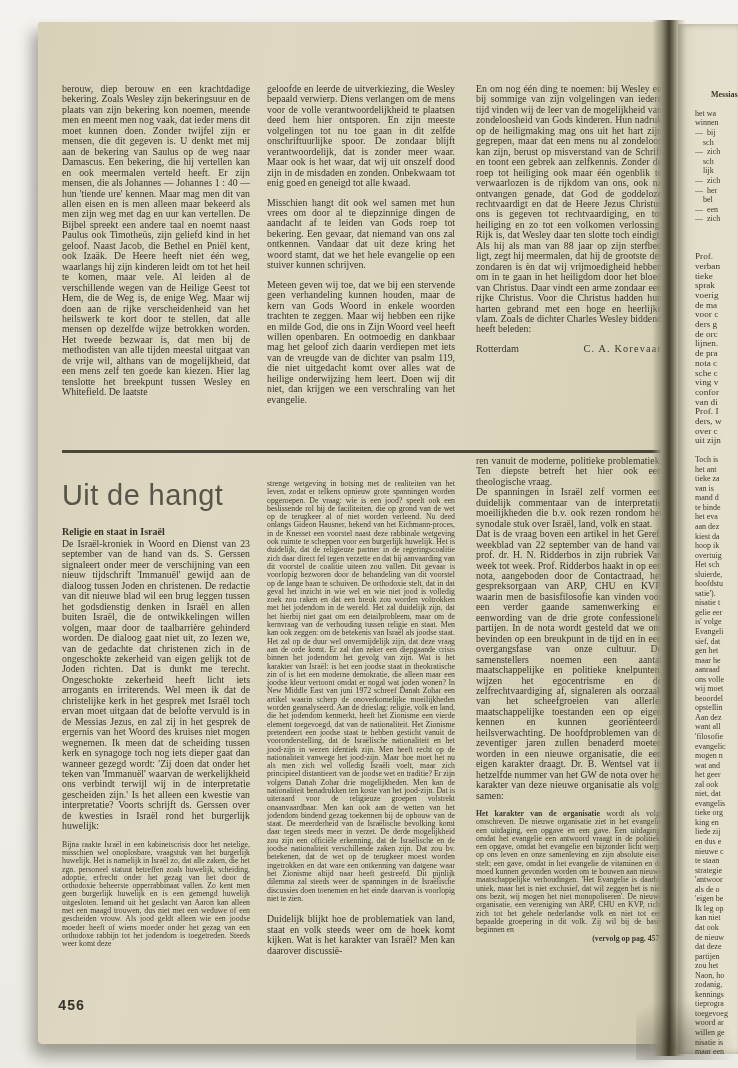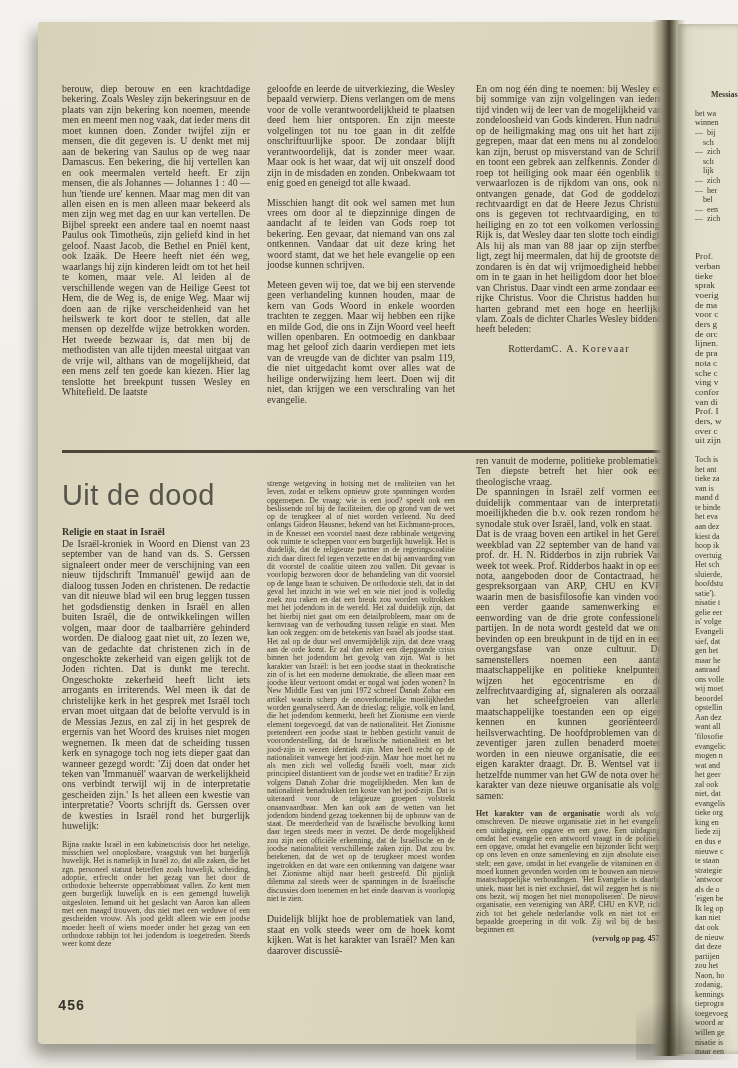--- a/index.html
+++ b/index.html
@@ -25,21 +25,21 @@
   .body-txt{
     font-size:9.8px;line-height:10.45px;text-align:justify;
     color:#36332b;
   }
   .body-txt p{margin:0 0 9px 0;}
   .body-txt p:last-child{margin-bottom:0;}
   .petit{
     font-size:7.8px;line-height:8.3px;text-align:justify;color:#3a372f;
   }
   .poem{margin:9px 0 10px 26px;font-size:9.8px;line-height:10.6px;white-space:pre;}
-  .sigrow{display:flex;justify-content:center;font-size:10.2px;margin-top:4px;}
+  .sigrow{display:flex;justify-content:space-between;font-size:10.2px;margin-top:4px;}
   .sig-author{letter-spacing:1.2px;}
   .rule{position:absolute;left:24px;top:428px;width:600px;height:3px;background:#4a463a;}
 
   .press-c1{top:458px;}
   .press-heading{
     font-family:"Liberation Sans", sans-serif;
     font-size:29px;font-weight:400;letter-spacing:.4px;color:#57544a;
     margin:0 0 16px 0;line-height:30px;
   }
   .subhead{font-weight:700;font-size:10px;line-height:11px;margin:0 0 2px 0;}
@@ -81,36 +81,36 @@
 <div class="scan">
 
   <div class="page">
 
     <div class="col c1 toparticle body-txt">
       <p>berouw, diep berouw en een krachtdadige bekering. Zoals Wesley zijn bekeringsuur en de plaats van zijn bekering kon noemen, meende men en meent men nog vaak, dat ieder mens dit moet kunnen doen. Zonder twijfel zijn er mensen, die dit gegeven is. U denkt met mij aan de bekering van Saulus op de weg naar Damascus. Een bekering, die hij vertellen kan en ook meermalen verteld heeft. Er zijn mensen, die als Johannes — Johannes 1 : 40 — hun 'tiende ure' kennen. Maar mag men dit van allen eisen en is men alleen maar bekeerd als men zijn weg met dag en uur kan vertellen. De Bijbel spreekt een andere taal en noemt naast Paulus ook Timotheüs, zijn geliefd kind in het geloof. Naast Jacob, die Bethel en Pniël kent, ook Izaäk. De Heere heeft niet één weg, waarlangs hij zijn kinderen leidt om tot het heil te komen, maar vele. Al leiden al de verschillende wegen van de Heilige Geest tot Hem, die de Weg is, de enige Weg. Maar wij doen aan de rijke verscheidenheid van het heilswerk te kort door te stellen, dat alle mensen op dezelfde wijze betrokken worden. Het tweede bezwaar is, dat men bij de methodisten van alle tijden meestal uitgaat van de vrije wil, althans van de mogelijkheid, dat een mens zelf ten goede kan kiezen. Hier lag tenslotte het breekpunt tussen Wesley en Whitefield. De laatste</p>
     </div>
 
     <div class="col c2 toparticle body-txt">
       <p>geloofde en leerde de uitverkiezing, die Wesley bepaald verwierp. Diens verlangen om de mens voor de volle verantwoordelijkheid te plaatsen deed hem hier ontsporen. En zijn meeste volgelingen tot nu toe gaan in dit zelfde onschriftuurlijke spoor. De zondaar blijft verantwoordelijk, dat is zonder meer waar. Maar ook is het waar, dat wij uit onszelf dood zijn in de misdaden en zonden. Onbekwaam tot enig goed en geneigd tot alle kwaad.</p>
-      <p>Misschien hangt dit ook wel samen met hun vrees om door al te diepzinnige dingen de aandacht af te leiden van Gods roep tot bekering. Een gevaar, dat niemand van ons zal ontkennen. Vandaar dat uit deze kring het woord stamt, dat we het hele evangelie op een joodse kunnen schrijven.</p>
+      <p>Misschien hangt dit ook wel samen met hun vrees om door al te diepzinnige dingen de aandacht af te leiden van Gods roep tot bekering. Een gevaar, dat niemand van ons zal ontkennen. Vandaar dat uit deze kring het woord stamt, dat we het hele evangelie op een stuiver kunnen schrijven.</p>
       <p>Meteen geven wij toe, dat we bij een stervende geen verhandeling kunnen houden, maar de kern van Gods Woord in enkele woorden trachten te zeggen. Maar wij hebben een rijke en milde God, die ons in Zijn Woord veel heeft willen openbaren. En ootmoedig en dankbaar mag het geloof zich daarin verdiepen met iets van de vreugde van de dichter van psalm 119, die niet uitgedacht komt over alles wat de heilige onderwijzing hem leert. Doen wij dit niet, dan krijgen we een verschraling van het evangelie.</p>
     </div>
 
     <div class="col c3 toparticle body-txt">
       <p>En om nog één ding te noemen: bij Wesley en bij sommige van zijn volgelingen van iedere tijd vinden wij de leer van de mogelijkheid van zondeloosheid van Gods kinderen. Hun nadruk op de heiligmaking mag ons uit het hart zijn gegrepen, maar dat een mens nu al zondeloos kan zijn, berust op misverstand van de Schrift en toont een gebrek aan zelfkennis. Zonder de roep tot heiliging ook maar één ogenblik te verwaarlozen is de rijkdom van ons, ook na ontvangen genade, dat God de goddeloze rechtvaardigt en dat de Heere Jezus Christus ons is gegeven tot rechtvaardiging, en tot heiliging en zo tot een volkomen verlossing. Rijk is, dat Wesley daar ten slotte toch eindigt. Als hij als man van 88 jaar op zijn sterfbed ligt, zegt hij meermalen, dat hij de grootste der zondaren is èn dat wij vrijmoedigheid hebben om in te gaan in het heiligdom door het bloed van Christus. Daar vindt een arme zondaar een rijke Christus. Voor die Christus hadden hun harten gebrand met een hoge en heerlijke vlam. Zoals de dichter Charles Wesley biddend heeft beleden:</p>
       <div class="sigrow">
         <span>Rotterdam</span>
         <span class="sig-author">C. A. Korevaar</span>
       </div>
     </div>
 
     <div class="rule"></div>
 
     <div class="col c1 press-c1">
-      <h1 class="press-heading">Uit de dood</h1>
+      <h1 class="press-heading">Uit de hangt</h1>
       <h2 class="subhead">Religie en staat in Israël</h2>
       <div class="body-txt">De Israël-kroniek in Woord en Dienst van 23 september van de hand van ds. S. Gerssen signaleert onder meer de verschijning van een nieuw tijdschrift 'Immanuël' gewijd aan de dialoog tussen Joden en christenen. De redactie van dit nieuwe blad wil een brug leggen tussen het godsdienstig denken in Israël en allen buiten Israël, die de ontwikkelingen willen volgen, maar door de taalbarrière gehinderd worden. De dialoog gaat niet uit, zo lezen we, van de gedachte dat christenen zich in de ongeschokte zekerheid van eigen gelijk tot de Joden richten. Dat is dunkt me terecht. Ongeschokte zekerheid heeft licht iets arrogants en irriterends. Wel meen ik dat de christelijke kerk in het gesprek met Israël toch ervan moet uitgaan dat de belofte vervuld is in de Messias Jezus, en zal zij in het gesprek de ergernis van het Woord des kruises niet mogen wegnemen. Ik meen dat de scheiding tussen kerk en synagoge toch nog iets dieper gaat dan wanneer gezegd wordt: 'Zij doen dat onder het teken van 'Immanuël' waarvan de werkelijkheid ons verbindt terwijl wij in de interpretatie gescheiden zijn.' Is het alleen een kwestie van interpretatie? Voorts schrijft ds. Gerssen over de kwesties in Israël rond het burgerlijk huwelijk:</div>
       <div class="petit">Bijna raakte Israël in een kabinetscrisis door het netelige, misschien wel onoplosbare, vraagstuk van het burgerlijk huwelijk. Het is namelijk in Israël zo, dat alle zaken, die het zgn. personeel statuut betreffen zoals huwelijk, scheiding, adoptie, erfrecht onder het gezag van het door de orthodoxie beheerste opperrabbinaat vallen. Zo kent men geen burgerlijk huwelijk en is een gemengd huwelijk uitgesloten. Iemand uit het geslacht van Aaron kan alleen met een maagd trouwen, dus niet met een weduwe of een gescheiden vrouw. Als jood geldt alleen wie een joodse moeder heeft of wiens moeder onder het gezag van een orthodoxe rabbijn tot het jodendom is toegetreden. Steeds weer komt deze</div>
     </div>
 
     <div class="col c2 press-c2">
       <div class="petit">strenge wetgeving in botsing met de realiteiten van het leven, zodat er telkens opnieuw grote spanningen worden opgeroepen. De vraag: wie is een jood? speelt ook een beslissende rol bij de faciliteiten, die op grond van de wet op de terugkeer al of niet worden verleend. Nu deed onlangs Gideon Hausner, bekend van het Eichmann-proces, in de Knesset een voorstel naast deze rabbinale wetgeving ook ruimte te scheppen voor een burgerlijk huwelijk. Het is duidelijk, dat de religieuze partner in de regeringscoalitie zich daar direct fel tegen verzette en dat bij aanvaarding van dit voorstel de coalitie uiteen zou vallen. Dit gevaar is voorlopig bezworen door de behandeling van dit voorstel op de lange baan te schuiven. De orthodoxie stelt, dat in dat geval het inzicht in wie wel en wie niet jood is volledig zoek zou raken en dat een breuk zou worden voltrokken met het jodendom in de wereld. Het zal duidelijk zijn, dat het hierbij niet gaat om een detailprobleem, maar om de kernvraag van de verhouding tussen religie en staat. Men kan ook zeggen: om de betekenis van Israël als joodse staat. Het zal op de duur wel onvermijdelijk zijn, dat deze vraag aan de orde komt. Er zal dan zeker een diepgaande crisis binnen het jodendom het gevolg van zijn. Wat is het karakter van Israël: is het een joodse staat in theokratische zin of is het een moderne demokratie, die alleen maar een joodse kleur vertoont omdat er nogal wat joden wonen? In New Middle East van juni 1972 schreef Danah Zohar een artikel waarin scherp de onoverkomelijke moeilijkheden worden geanalyseerd. Aan de drieslag: religie, volk en land, die het jodendom kenmerkt, heeft het Zionisme een vierde element toegevoegd, dat van de nationaliteit. Het Zionisme pretendeert een joodse staat te hebben gesticht vanuit de vooronderstelling, dat de Israëlische nationaliteit en het jood-zijn in wezen identiek zijn. Men heeft recht op de nationaliteit vanwege het jood-zijn. Maar hoe moet het nu als men zich wel volledig Israëli voelt, maar zich principieel distantieert van de joodse wet en traditie? Er zijn volgens Danah Zohar drie mogelijkheden. Men kan de nationaliteit benadrukken ten koste van het jood-zijn. Dat is uiteraard voor de religieuze groepen volstrekt onaanvaardbaar. Men kan ook aan de wetten van het jodendom bindend gezag toekennen bij de opbouw van de staat. De meerderheid van de Israëlische bevolking komt daar tegen steeds meer in verzet. De derde mogelijkheid zou zijn een officiële erkenning, dat de Israëlische en de joodse nationaliteit verschillende zaken zijn. Dat zou bv. betekenen, dat de wet op de terugkeer moest worden ingetrokken en dat ware een ontkenning van datgene waar het Zionisme altijd naar heeft gestreefd. Dit pijnlijk dilemma zal steeds weer de spanningen in de Israëlische discussies doen toenemen en het einde daarvan is voorlopig niet te zien.</div>
       <div class="body-txt">Duidelijk blijkt hoe de problematiek van land, staat en volk steeds weer om de hoek komt kijken. Wat is het karakter van Israël? Men kan daarover discussië-</div>
     </div>
 

